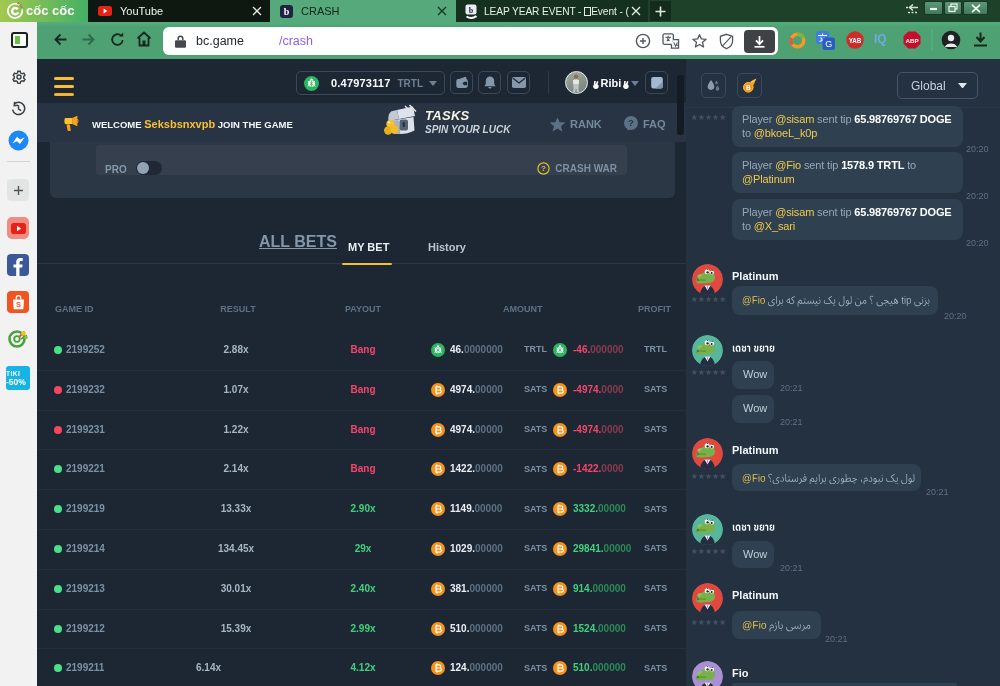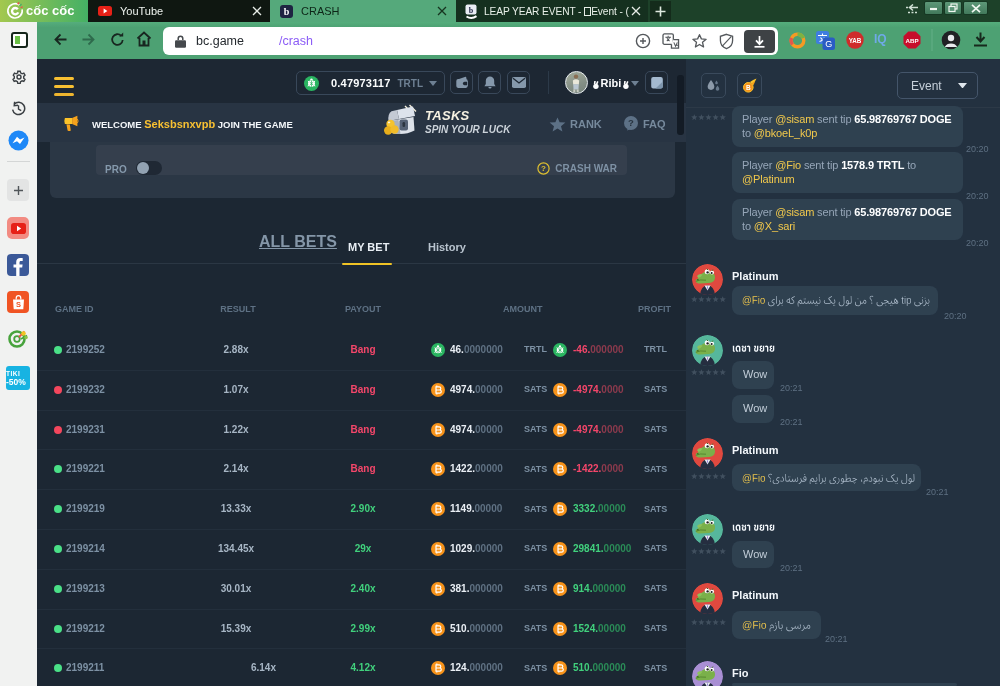--- a/index.html
+++ b/index.html
@@ -520,21 +520,21 @@
       <circle cx="7" cy="7" r="7" fill="#f7931a"></circle>
       <path d="M5 3.8 H8.2 a1.6 1.6 0 0 1 0 3.2 H5 Z M5 7 H8.7 a1.6 1.6 0 0 1 0 3.2 H5 Z" fill="none" stroke="#fff" stroke-width="1.2"></path>
       <path d="M5.8 2.6 V3.8 M5.8 10.2 V11.4" stroke="#fff" stroke-width="1.2"></path>
     </svg>
   </div>
 <div class="a" style="left:573px;top:622.5px;font-size:10px;font-weight:bold;color:#41d17d;">1524.<span style="color:#2a8b57;">00000</span></div>
 <div class="a" style="left:644px;top:623.0px;color:#7d91a4;font-size:9px;font-weight:bold;">SATS</div>
 <div class="a" style="left:37px;top:648.4px;width:649px;height:1px;background:#232f3c;"></div>
 <div class="a" style="left:53.5px;top:664.3px;width:8px;height:8px;background:#4ae087;border-radius:50%;"></div>
 <div class="a" style="left:66px;top:662.3px;color:#7d91a4;font-size:10px;font-weight:bold;">2199211</div>
-<div class="a" style="left:196px;top:662.3px;width:80px;text-align:right;color:#a7b6c5;font-size:10px;font-weight:bold;">6.14x</div>
+<div class="a" style="left:196px;top:662.3px;width:80px;text-align:left;color:#a7b6c5;font-size:10px;font-weight:bold;">6.14x</div>
 <div class="a" style="left:323px;top:662.3px;width:80px;text-align:center;color:#41d17d;font-size:10px;font-weight:bold;">4.12x</div>
 <div class="a" style="left:431px;top:661.3px;">
     <svg width="14" height="14" viewBox="0 0 14 14">
       <circle cx="7" cy="7" r="7" fill="#f7931a"></circle>
       <path d="M5 3.8 H8.2 a1.6 1.6 0 0 1 0 3.2 H5 Z M5 7 H8.7 a1.6 1.6 0 0 1 0 3.2 H5 Z" fill="none" stroke="#fff" stroke-width="1.2"></path>
       <path d="M5.8 2.6 V3.8 M5.8 10.2 V11.4" stroke="#fff" stroke-width="1.2"></path>
     </svg>
   </div>
 <div class="a" style="left:450px;top:662.3px;font-size:10px;font-weight:bold;color:#e9eef4;">124.<span style="color:#5f7183;">000000</span></div>
 <div class="a" style="left:524px;top:662.8px;color:#7d91a4;font-size:9px;font-weight:bold;">SATS</div>
@@ -559,21 +559,21 @@
 <div class="a" style="left:737px;top:73px;width:25px;height:25px;border:1px solid #3a4a5c;border-radius:5px;display:flex;align-items:center;justify-content:center;box-sizing:border-box;">
     <svg width="16" height="16" viewBox="0 0 16 16">
       <path d="M14.5 0.5 Q13 4.5 10.5 6.5 L8 4 Q11 1.5 14.5 0.5 Z" fill="#fcc32a"></path>
       <path d="M13 3 Q12.5 6 10.8 7.8 L9.5 5.5 Q11 4 13 3 Z" fill="#f6a21c"></path>
       <circle cx="6.3" cy="9.3" r="4.8" fill="#f7931a"></circle>
       <circle cx="6.3" cy="9.3" r="4.8" fill="none" stroke="#fcc32a" stroke-width="1"></circle>
       <text x="6.3" y="11.6" font-size="6.5" fill="#fff" text-anchor="middle" font-weight="bold">B</text>
     </svg>
   </div>
 <div class="a" style="left:897px;top:72px;width:81px;height:27px;border:1px solid #44556a;border-radius:5px;display:flex;align-items:center;box-sizing:border-box;">
-    <span style="margin-left:13px;color:#c6d0da;font-size:12px;">Event</span>
+    <span style="margin-left:13px;color:#c6d0da;font-size:12px;">Global</span>
     <svg style="margin-left:auto;margin-right:10px" width="9" height="5.5" viewBox="0 0 9 5.5">
       <path d="M0 0 L4.5 5.5 L9 0 Z" fill="#dfe6ec"></path>
     </svg>
   </div>
 <div class="a" style="left:691px;top:114px;">
     <svg width="35" height="7" viewBox="0 0 37 7">
       <path transform="translate(0.0,0)" d="M3.5 0 L4.4 2.3 L6.8 2.4 L4.9 3.9 L5.6 6.3 L3.5 4.9 L1.4 6.3 L2.1 3.9 L0.2 2.4 L2.6 2.3 Z" fill="#41505f"></path>
       <path transform="translate(7.5,0)" d="M3.5 0 L4.4 2.3 L6.8 2.4 L4.9 3.9 L5.6 6.3 L3.5 4.9 L1.4 6.3 L2.1 3.9 L0.2 2.4 L2.6 2.3 Z" fill="#41505f"></path>
       <path transform="translate(15.0,0)" d="M3.5 0 L4.4 2.3 L6.8 2.4 L4.9 3.9 L5.6 6.3 L3.5 4.9 L1.4 6.3 L2.1 3.9 L0.2 2.4 L2.6 2.3 Z" fill="#41505f"></path>
       <path transform="translate(22.5,0)" d="M3.5 0 L4.4 2.3 L6.8 2.4 L4.9 3.9 L5.6 6.3 L3.5 4.9 L1.4 6.3 L2.1 3.9 L0.2 2.4 L2.6 2.3 Z" fill="#41505f"></path>

